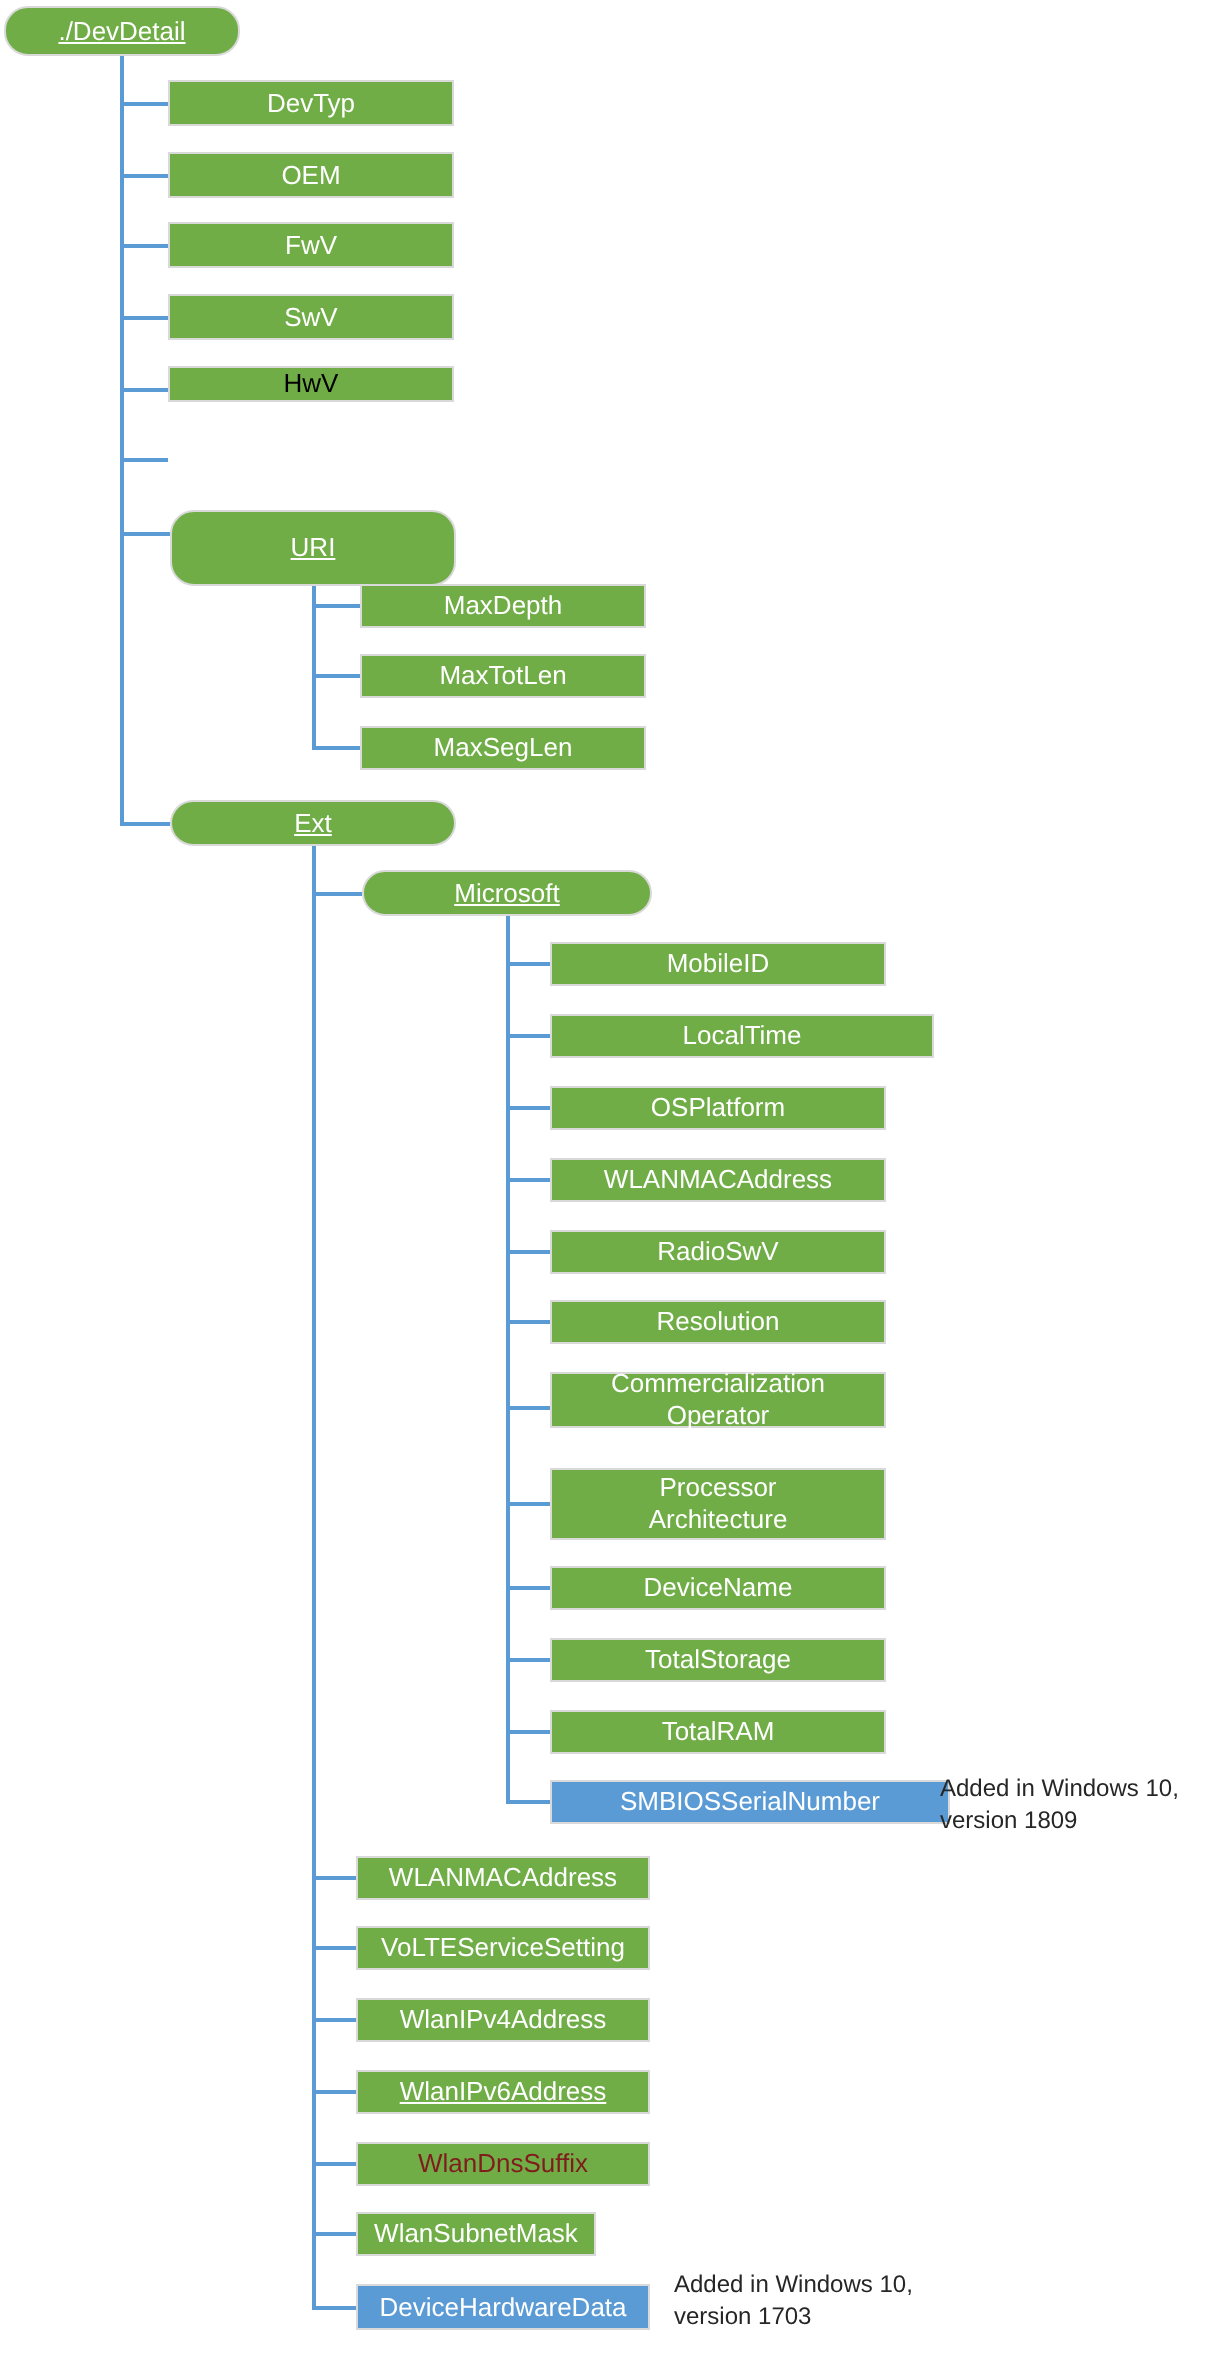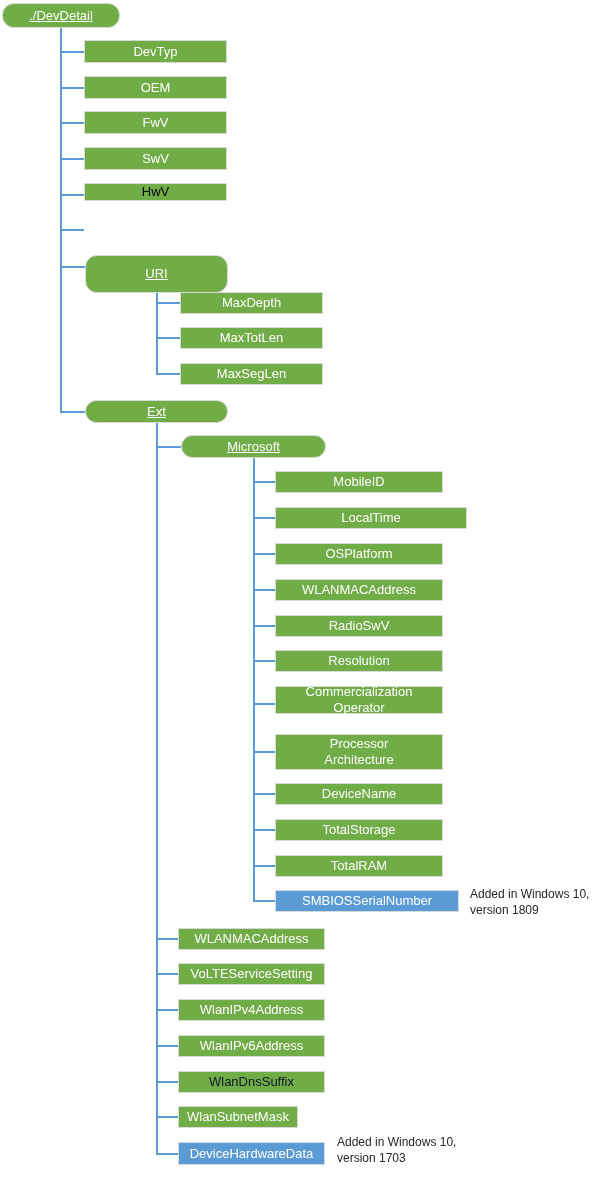--- a/index.html
+++ b/index.html
@@ -90,25 +90,25 @@
     <div class="node" style="left: 275px; top: 579px; width: 168px; height: 22px; background: rgb(112, 173, 71); border-color: rgb(217, 217, 217); color: rgb(255, 255, 255);">WLANMACAddress</div>
     <div class="node" style="left: 275px; top: 615px; width: 168px; height: 22px; background: rgb(112, 173, 71); border-color: rgb(217, 217, 217); color: rgb(255, 255, 255);">RadioSwV</div>
     <div class="node" style="left: 275px; top: 650px; width: 168px; height: 22px; background: rgb(112, 173, 71); border-color: rgb(217, 217, 217); color: rgb(255, 255, 255);">Resolution</div>
     <div class="node" style="left: 275px; top: 686px; width: 168px; height: 28px; background: rgb(112, 173, 71); border-color: rgb(217, 217, 217); color: rgb(255, 255, 255);">Commercialization
 Operator</div>
     <div class="node" style="left: 275px; top: 734px; width: 168px; height: 36px; background: rgb(112, 173, 71); border-color: rgb(217, 217, 217); color: rgb(255, 255, 255);">Processor
 Architecture</div>
     <div class="node" style="left: 275px; top: 783px; width: 168px; height: 22px; background: rgb(112, 173, 71); border-color: rgb(217, 217, 217); color: rgb(255, 255, 255);">DeviceName</div>
     <div class="node" style="left: 275px; top: 819px; width: 168px; height: 22px; background: rgb(112, 173, 71); border-color: rgb(217, 217, 217); color: rgb(255, 255, 255);">TotalStorage</div>
     <div class="node" style="left: 275px; top: 855px; width: 168px; height: 22px; background: rgb(112, 173, 71); border-color: rgb(217, 217, 217); color: rgb(255, 255, 255);">TotalRAM</div>
-    <div class="node" style="left: 275px; top: 890px; width: 184px; height: 22px; background: rgb(91, 155, 213); border-color: rgb(217, 217, 217); color: rgb(255, 255, 255);">SMBIOSSerialNumber</div>
+    <div class="node" style="left: 275px; top: 890px; width: 200px; height: 22px; background: rgb(91, 155, 213); border-color: rgb(217, 217, 217); color: rgb(255, 255, 255);">SMBIOSSerialNumber</div>
     <div class="node" style="left: 178px; top: 928px; width: 147px; height: 22px; background: rgb(112, 173, 71); border-color: rgb(217, 217, 217); color: rgb(255, 255, 255);">WLANMACAddress</div>
     <div class="node" style="left: 178px; top: 963px; width: 147px; height: 22px; background: rgb(112, 173, 71); border-color: rgb(217, 217, 217); color: rgb(255, 255, 255);">VoLTEServiceSetting</div>
     <div class="node" style="left: 178px; top: 999px; width: 147px; height: 22px; background: rgb(112, 173, 71); border-color: rgb(217, 217, 217); color: rgb(255, 255, 255);">WlanIPv4Address</div>
-    <div class="node" style="left: 178px; top: 1035px; width: 147px; height: 22px; background: rgb(112, 173, 71); border-color: rgb(217, 217, 217); color: rgb(255, 255, 255);">WlanIPv6Address</div>
-    <div class="node" style="left: 178px; top: 1071px; width: 147px; height: 22px; background: rgb(112, 173, 71); border-color: rgb(217, 217, 217); color: #0f172a;">WlanDnsSuffix</div>
+    <div class="node" style="left: 178px; top: 1035px; width: 147px; height: 22px; background: rgb(112, 173, 71); border-color: rgb(217, 217, 217); color: rgb(255, 255, 255); text-decoration: underline;">WlanIPv6Address</div>
+    <div class="node" style="left: 178px; top: 1071px; width: 147px; height: 22px; background: rgb(112, 173, 71); border-color: rgb(217, 217, 217); color: #7f1d1d;">WlanDnsSuffix</div>
     <div class="node" style="left: 178px; top: 1106px; width: 120px; height: 22px; background: rgb(112, 173, 71); border-color: rgb(217, 217, 217); color: rgb(255, 255, 255);">WlanSubnetMask</div>
     <div class="node" style="left: 178px; top: 1142px; width: 147px; height: 23px; background: rgb(91, 155, 213); border-color: rgb(217, 217, 217); color: rgb(255, 255, 255);">DeviceHardwareData</div>
     <div class="annotation" style="left: 470px; top: 886px; color: rgb(38, 38, 38);">Added in Windows 10,
 version 1809</div>
     <div class="annotation" style="left: 337px; top: 1134px; color: rgb(38, 38, 38);">Added in Windows 10,
 version 1703</div>
   </div>
 
 </body></html>

